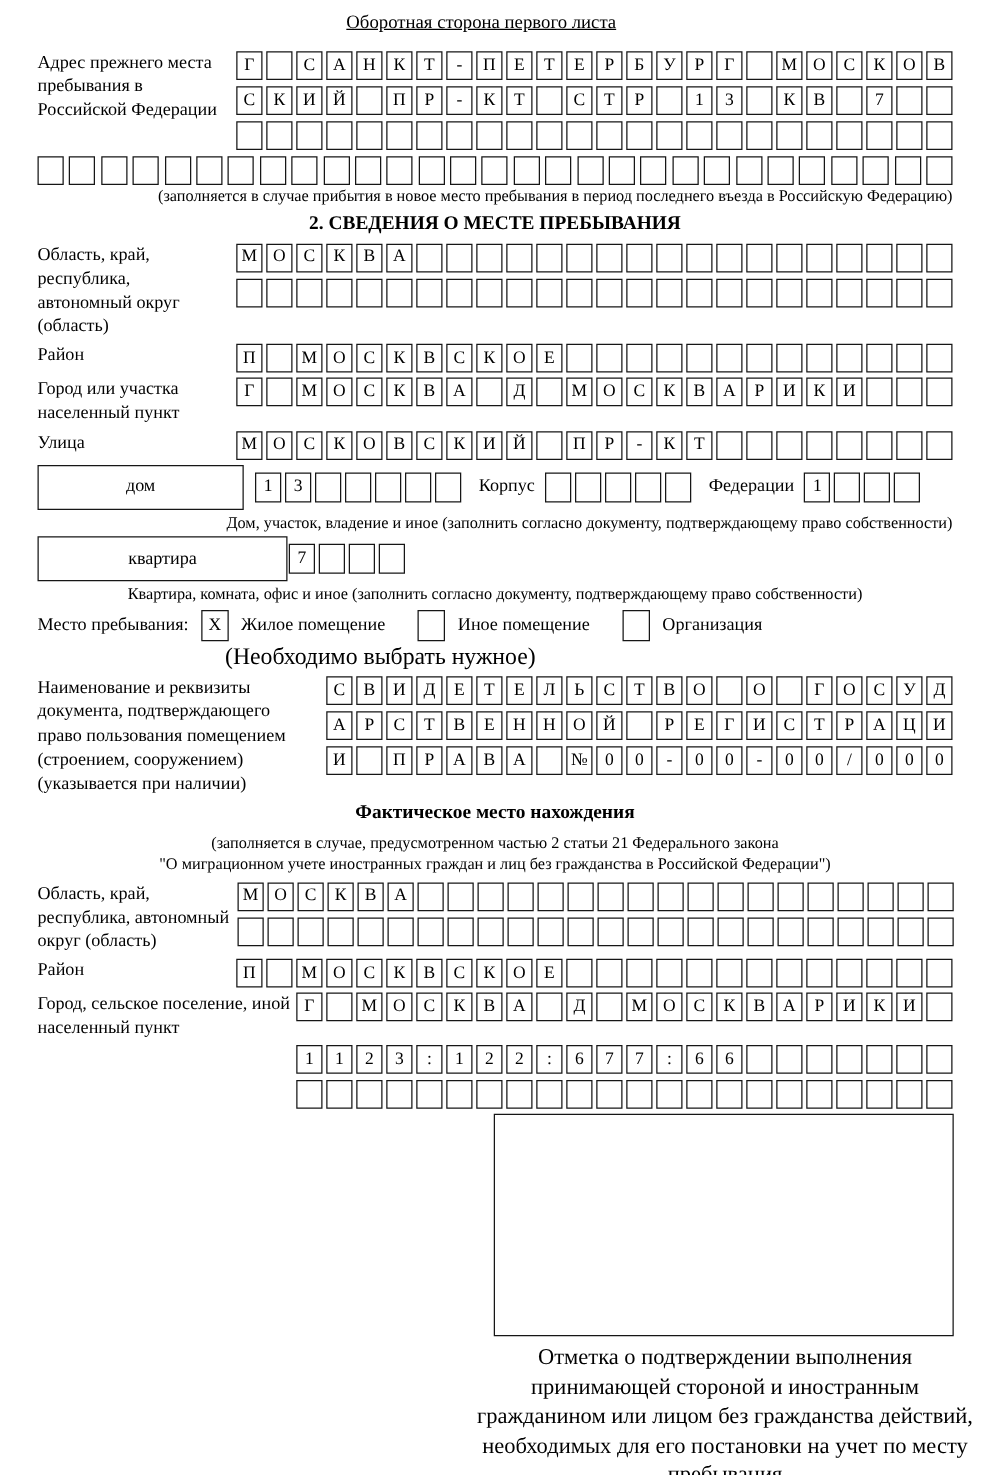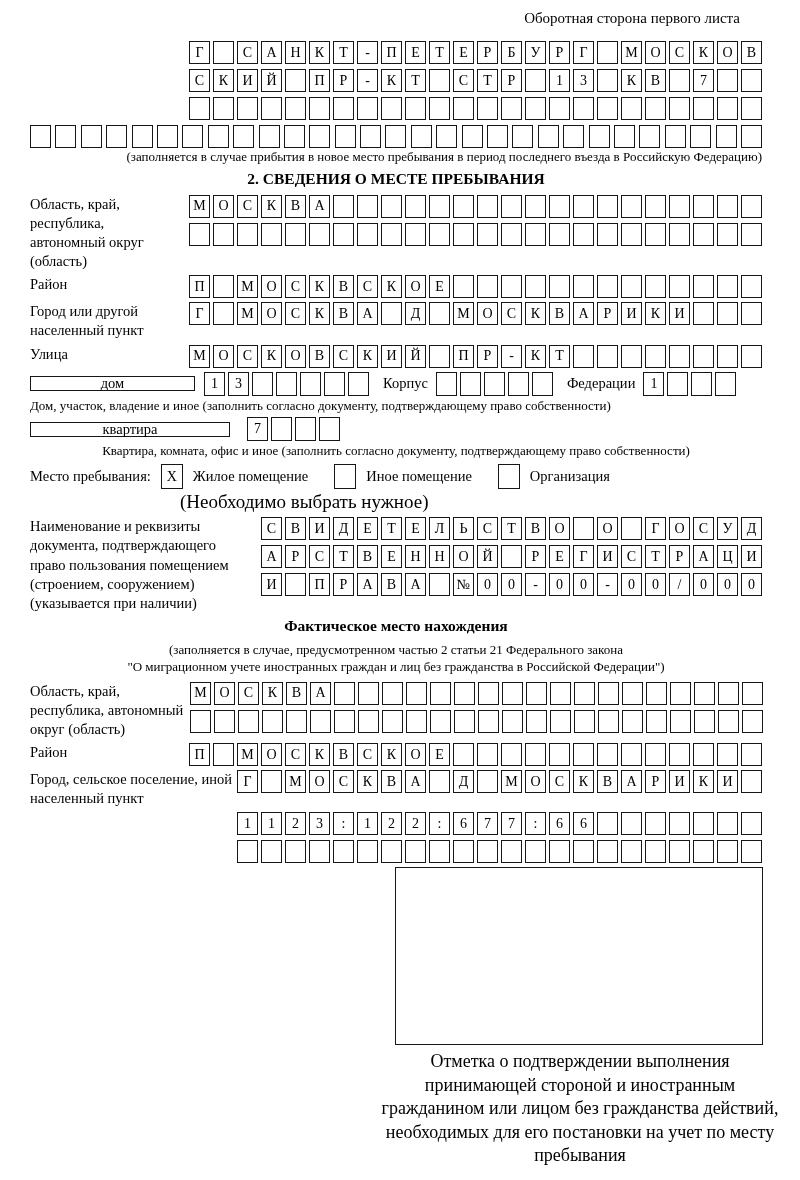--- a/index.html
+++ b/index.html
@@ -4,21 +4,21 @@
 <style>
   * { margin:0; padding:0; box-sizing:border-box; }
   html,body { width:800px; background:#ffffff; }
   body {
     font-family:"Liberation Serif","DejaVu Serif",serif;
     color:#000;
     width:800px; height:1180px; overflow:hidden;
     padding:10px 38px 0 30px;
     font-size:14.5px;
   }
-  .hdr { text-align:right; padding-right:22px; font-size:15px; margin-bottom:14px; }
+  .hdr { text-align:center; padding-right:22px; font-size:15px; margin-bottom:14px;text-decoration:underline; }
 
   
   .cells { display:flex; gap:3px; }
   .cells .cell {
     width:21px; height:23px; flex:0 0 21px;
     border:1.6px solid #161616;
     display:inline-flex; align-items:center; justify-content:center;
     font-size:14px; line-height:1;
   }
   .cells.full { justify-content:space-between; }
@@ -29,26 +29,26 @@
   .field .rows { margin-left:auto; display:flex; flex-direction:column; gap:5px; }
 
   .w150 { width:150px; } .w145 { width:145px; } .w160 { width:160px; }
   .w210 { width:215px; } .w200 { width:205px; } .w185 { width:190px; }
 
   .caption { font-size:13px; text-align:right; line-height:1.22; margin:1px 0 3px 0; }
   .stitle { font-size:15.5px; font-weight:bold; text-align:center; margin:5px 0 7px 0; }
 
   .hrow { display:flex; align-items:center; margin-top:4px; margin-bottom:2px; }
   .namebox {
-    border:1.6px solid #161616; height:15px;
+    border:1.6px solid #161616; height:36px;
     display:inline-flex; align-items:center; justify-content:center;
     font-size:14.5px;
   }
   .house-box { width:165px; margin-right:9px; }
-  .apt-box { width:200px; margin-right:17px; }
+  .apt-box { width:200px; margin-right:1px; }
   .hrow .cells .cell { height:24px; }
   .inline-lbl { font-size:14.5px; margin:0 8px 0 14px; }
 
   .chkrow { display:flex; align-items:center; margin-top:5px; }
   .chk {
     width:22px; height:25px; border:1.6px solid #161616; flex:0 0 22px;
     display:inline-flex; align-items:center; justify-content:center;
     font-size:14px;
   }
   .chkrow .opt-label { margin:0 26px 0 10px; }
@@ -64,20 +64,21 @@
     font-size:18px; text-align:center; line-height:1.3;
   }
   .cap2 { font-size:13px; text-align:center; line-height:1.3; }
 </style>
 </head>
 <body>
 
 <div class="hdr">Оборотная сторона первого листа</div>
 
 <div class="field">
+  <div class="flabel w150">Адрес прежнего места пребывания в Российской Федерации</div>
   <div class="rows">
     <div class="cells">
         <span class="cell">Г</span>
         <span class="cell"></span>
         <span class="cell">С</span>
         <span class="cell">А</span>
         <span class="cell">Н</span>
         <span class="cell">К</span>
         <span class="cell">Т</span>
         <span class="cell">-</span>
@@ -271,21 +272,21 @@
         <span class="cell"></span>
         <span class="cell"></span>
         <span class="cell"></span>
         <span class="cell"></span>
         <span class="cell"></span>
       </div>
   </div>
 </div>
 
 <div class="field">
-  <div class="flabel w150">Город или другой населенный пункт</div>
+  <div class="flabel w150">Город или участка населенный пункт</div>
   <div class="rows">
     <div class="cells">
         <span class="cell">Г</span>
         <span class="cell"></span>
         <span class="cell">М</span>
         <span class="cell">О</span>
         <span class="cell">С</span>
         <span class="cell">К</span>
         <span class="cell">В</span>
         <span class="cell">А</span>
@@ -361,21 +362,21 @@
       <span class="cell"></span>
     </div>
   <span class="inline-lbl">Федерации</span>
   <div class="cells">
       <span class="cell">1</span>
       <span class="cell"></span>
       <span class="cell"></span>
       <span class="cell"></span>
     </div>
 </div>
-<div class="caption" style="text-align:left;">Дом, участок, владение и иное (заполнить согласно документу, подтверждающему право собственности)</div>
+<div class="caption" style="text-align:right;">Дом, участок, владение и иное (заполнить согласно документу, подтверждающему право собственности)</div>
 
 <div class="hrow">
   <div class="namebox apt-box">квартира</div>
   <div class="cells">
       <span class="cell">7</span>
       <span class="cell"></span>
       <span class="cell"></span>
       <span class="cell"></span>
     </div>
 </div>

